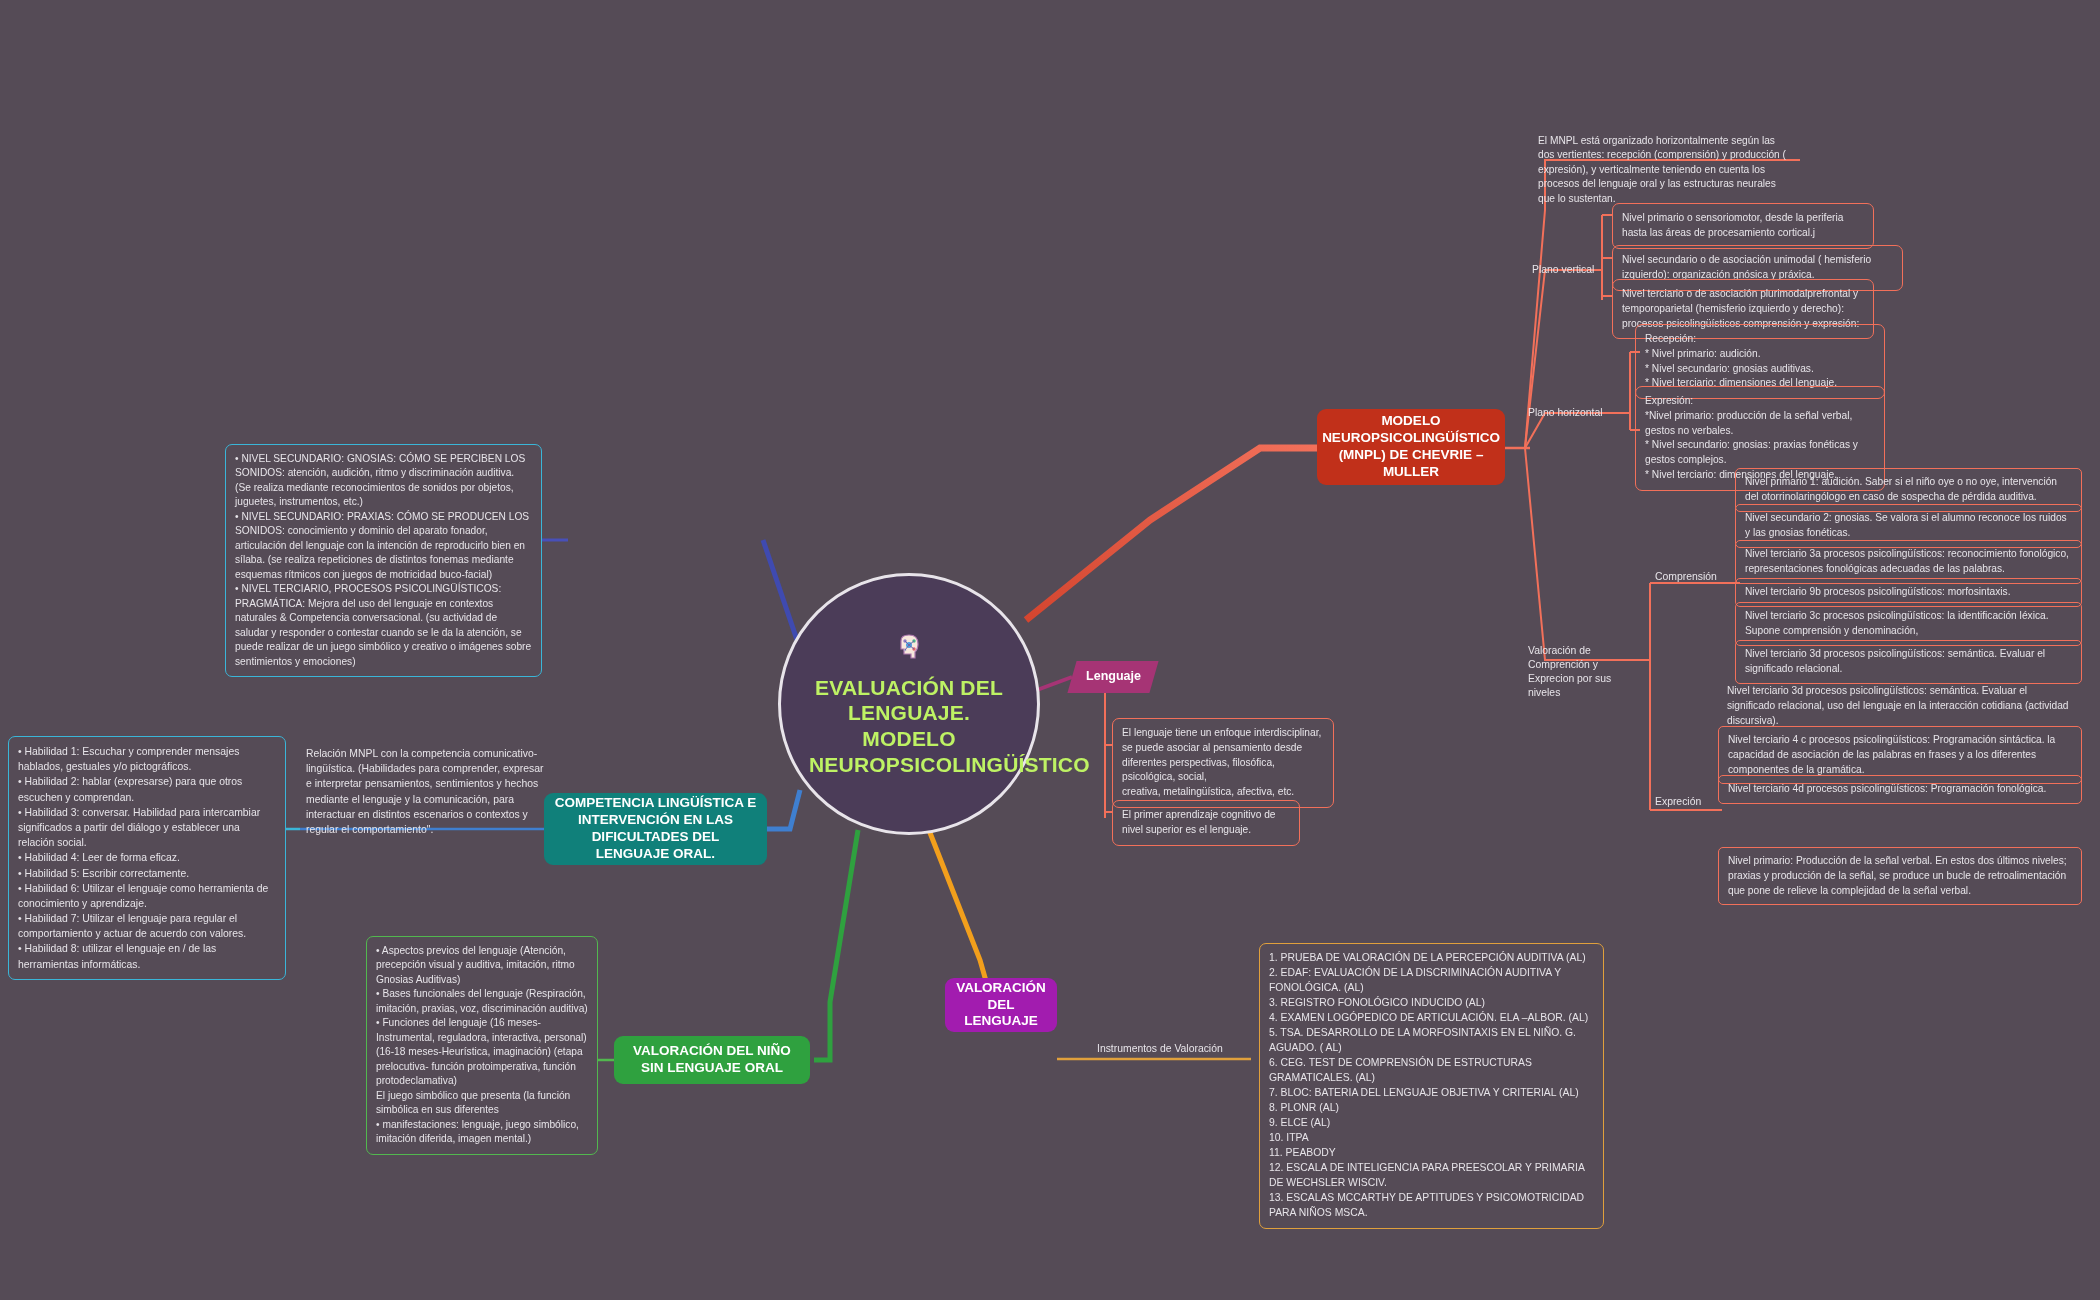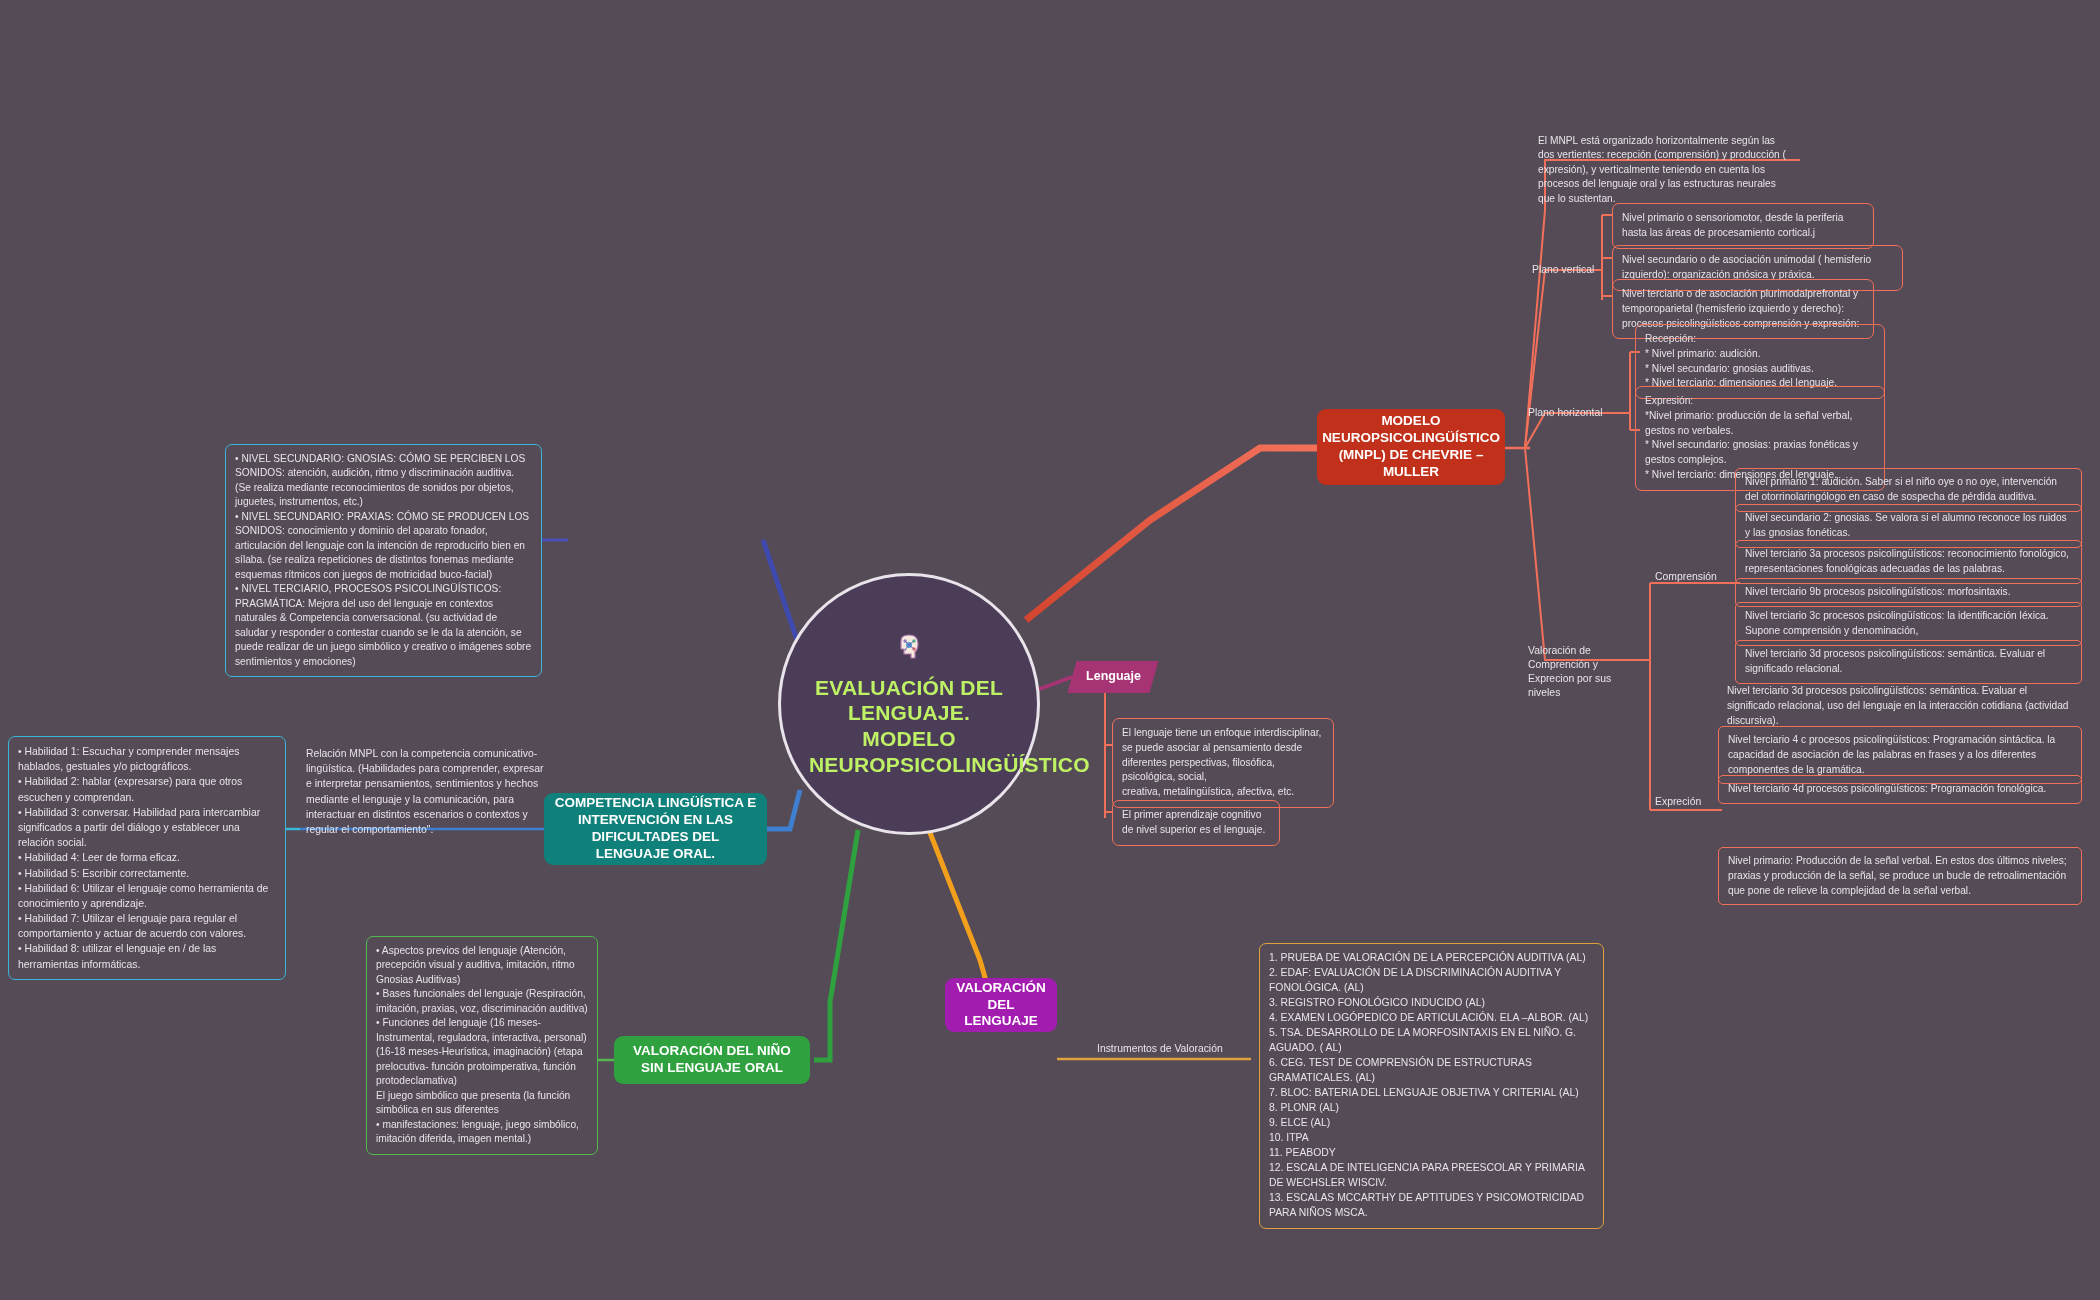--- a/index.html
+++ b/index.html
@@ -104,21 +104,21 @@
 
   
   .b-gnosias { left: 225px; top: 444px; width: 317px; font-size: 10.2px; line-height: 1.42; }
   .b-habilidades { left: 8px; top: 736px; width: 278px; font-size: 10.4px; line-height: 1.46; }
   .b-relacion { left: 300px; top: 742px; width: 250px; font-size: 10.4px; line-height: 1.46; border: none; padding: 4px 6px; }
   .b-aspectos { left: 366px; top: 936px; width: 232px; font-size: 10.2px; line-height: 1.42; }
   .b-instrumentos { left: 1251px; top: 943px; width: 345px; font-size: 10.4px; line-height: 1.44; margin-left: 8px; }
 
   
   .b-leng1 { left: 1112px; top: 718px; width: 222px; font-size: 10.2px; line-height: 1.45; }
-  .b-leng2 { left: 1112px; top: 800px; width: 168px; font-size: 10.2px; line-height: 1.45; }
+  .b-leng2 { left: 1112px; top: 800px; width: 188px; font-size: 10.2px; line-height: 1.45; }
 
   
   .b-mnpl-intro { left: 1534px; top: 132px; width: 260px; font-size: 10.2px; line-height: 1.42; border: none; padding: 2px 4px; }
   .b-pv1 { left: 1612px; top: 203px; width: 262px; font-size: 10.2px; line-height: 1.45; }
   .b-pv2 { left: 1612px; top: 245px; width: 291px; font-size: 10.2px; line-height: 1.45; }
   .b-pv3 { left: 1612px; top: 279px; width: 262px; font-size: 10.2px; line-height: 1.45; }
   .b-ph1 { left: 1635px; top: 324px; width: 250px; font-size: 10.2px; line-height: 1.45; }
   .b-ph2 { left: 1635px; top: 386px; width: 250px; font-size: 10.2px; line-height: 1.45; }
 
   .lbl {

